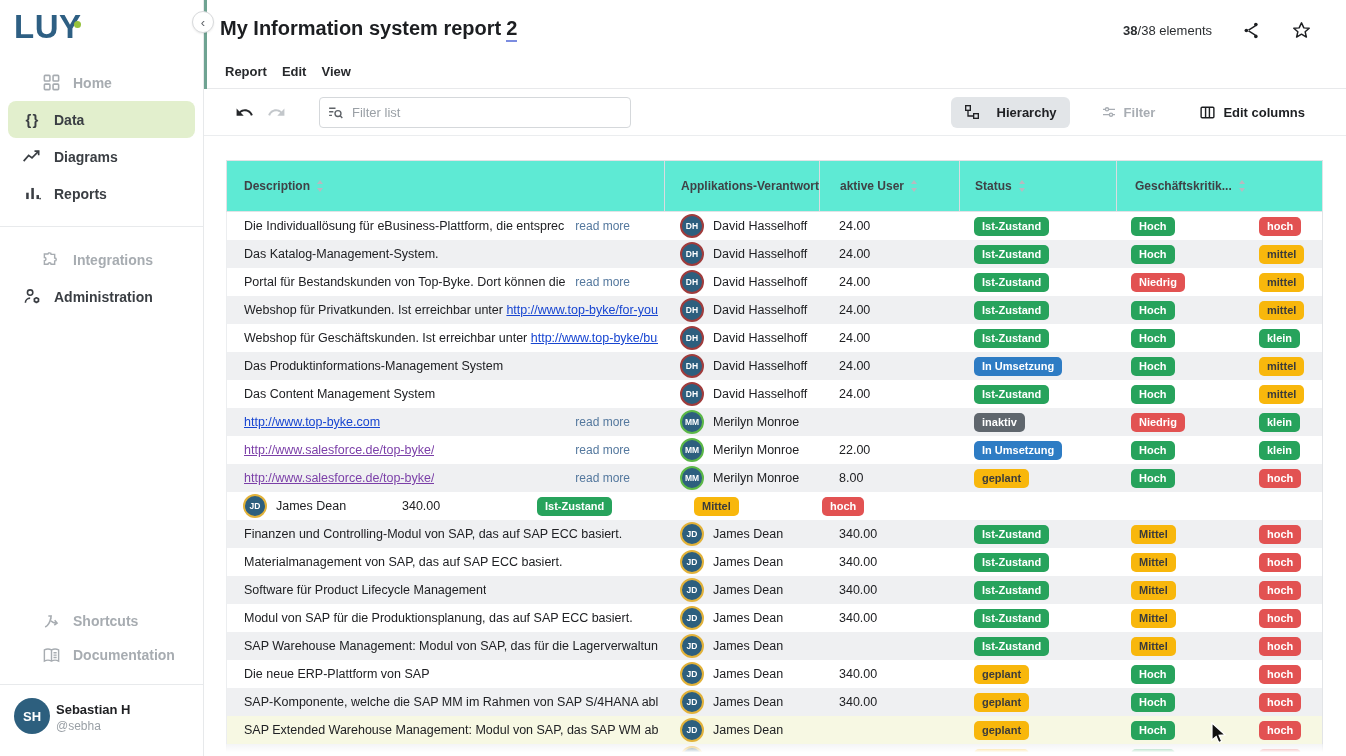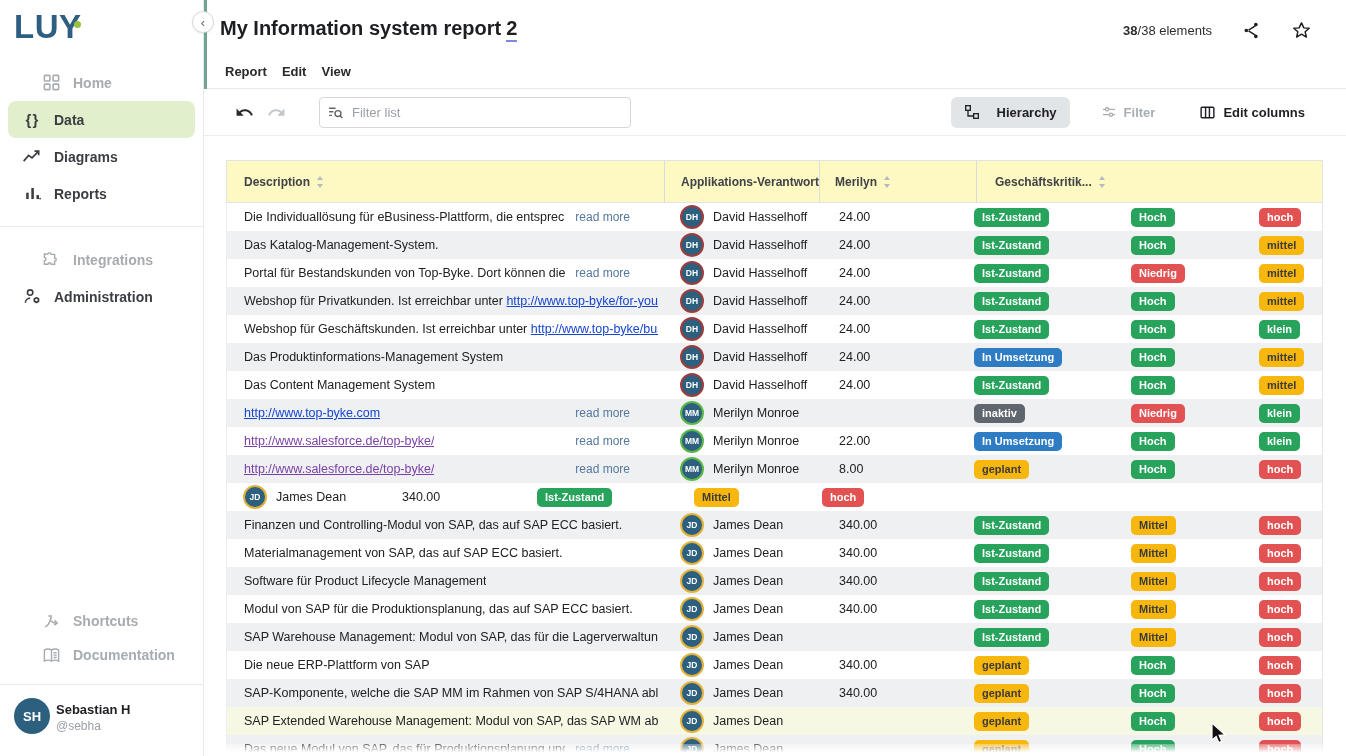--- a/index.html
+++ b/index.html
@@ -71,21 +71,21 @@
     align-items:center; gap:18px; }
   .tb-btn { display:flex; align-items:center; gap:7px; height:31px; padding:0 13px;
     border-radius:6px; font-size:13px; font-weight:700; cursor:pointer; white-space:nowrap; }
   .tb-btn.selected { background:#e2e5e8; color:#202124;gap:17px; }
   .tb-btn.disabled { color:#a8adb3; cursor:default; }
   .tb-btn.plain { color:#1d1f22; }
 
   
   .table { position:absolute; left:22px; top:160px; width:1097px; height:596px;
     overflow:hidden; font-size:12.5px; }
-  .thead { display:flex; height:43px; background:#fef9c3; border:1px solid #e1e3e6;
+  .thead { display:flex; height:52px; background:#5eead4; border:1px solid #e1e3e6;
     align-items:stretch; }
   .hcell { display:flex; align-items:center; gap:6px; font-size:12px; font-weight:700;
     color:#3f4246; white-space:nowrap; overflow:hidden; cursor:pointer; }
   .hcell + .hcell { border-left:1px solid #dadce0; }
   .tbody { border-left:1px solid #eceef0; border-right:1px solid #e2e4e7; }
   .trow { display:flex; height:28px; align-items:center; background:#fff; }
   .trow.row-alt { background:var(--row-alt); }
   .trow.row-highlight { background:var(--row-highlight); }
   .cell { white-space:nowrap; overflow:hidden; height:100%; display:flex; align-items:center; }
   .col-desc   { width:437px; flex:0 0 437px; padding-left:17px; padding-right:6px; }
@@ -314,22 +314,29 @@
             <path d="M4 12 1 8h6z"></path>
           </svg>
       </div>
       <div class="hcell col-owner">
         <span>Applikations-Verantwort...</span>
         <svg class="oicon" width="8" height="12" viewBox="0 0 8 12" fill="#b6bac0">
             <path d="M4 0 7 4H1z"></path>
             <path d="M4 12 1 8h6z"></path>
           </svg>
       </div>
+      <div class="hcell col-users">
+        <span>aktive User</span>
+        <svg class="oicon" width="8" height="12" viewBox="0 0 8 12" fill="#b6bac0">
+            <path d="M4 0 7 4H1z"></path>
+            <path d="M4 12 1 8h6z"></path>
+          </svg>
+      </div>
       <div class="hcell col-status">
-        <span>Merilyn</span>
+        <span>Status</span>
         <svg class="oicon" width="8" height="12" viewBox="0 0 8 12" fill="#b6bac0">
             <path d="M4 0 7 4H1z"></path>
             <path d="M4 12 1 8h6z"></path>
           </svg>
       </div>
       <div class="hcell col-crit">
         <span>Geschäftskritik...</span>
         <svg class="oicon" width="8" height="12" viewBox="0 0 8 12" fill="#b6bac0">
             <path d="M4 0 7 4H1z"></path>
             <path d="M4 12 1 8h6z"></path>

